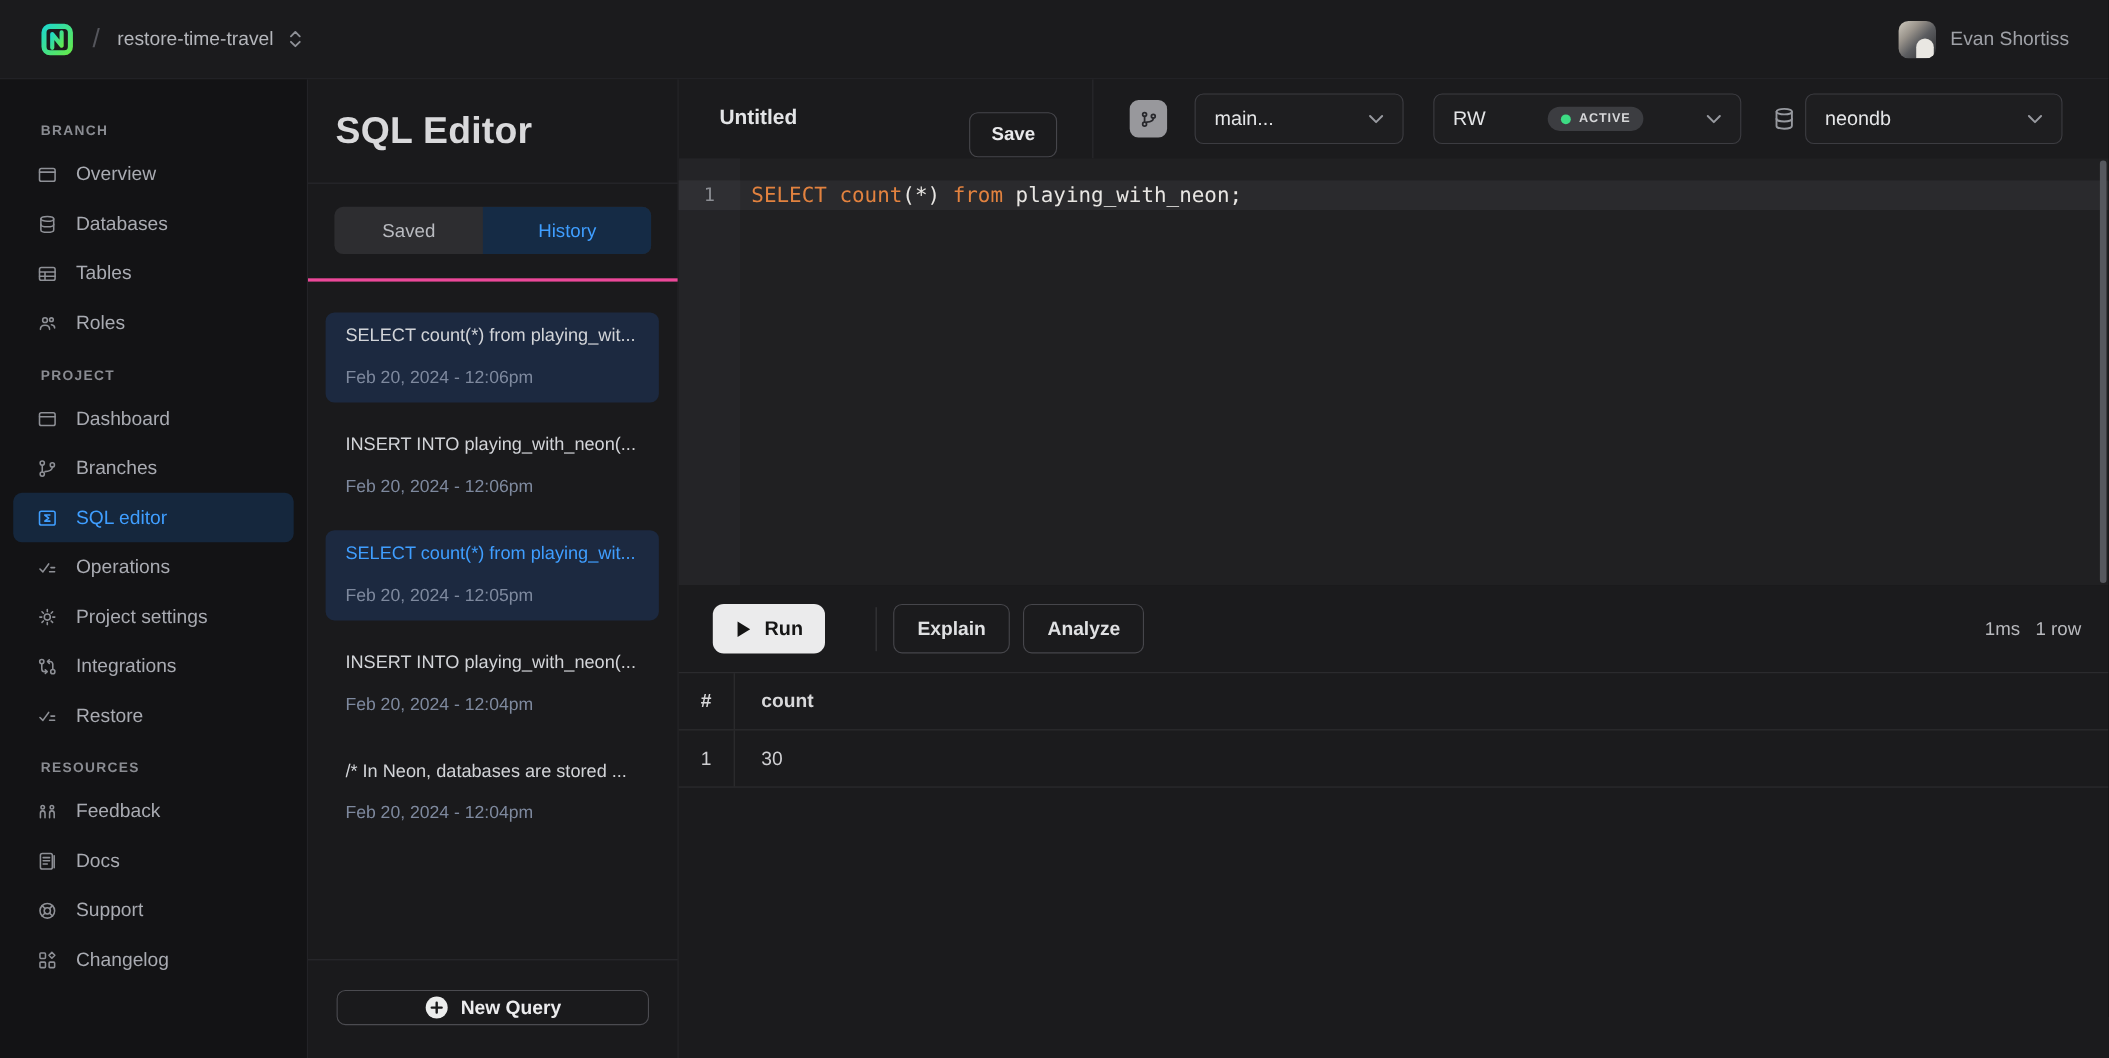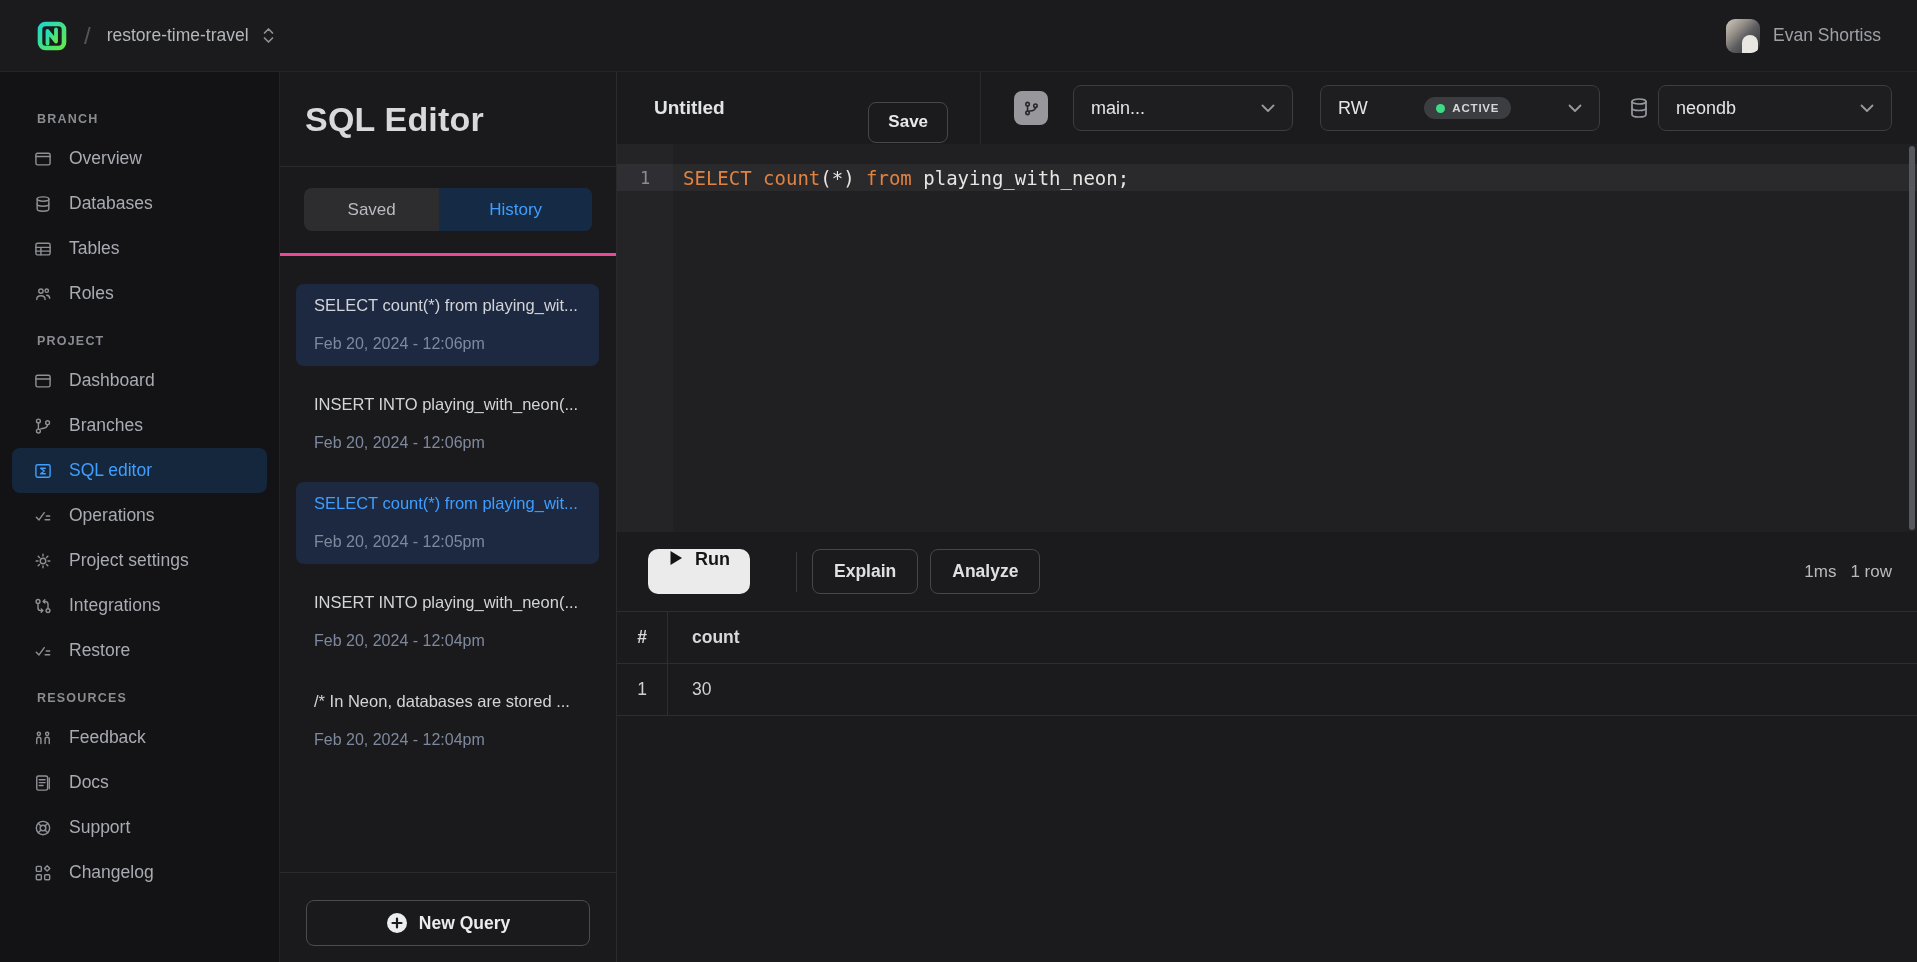--- a/index.html
+++ b/index.html
@@ -53,42 +53,42 @@
   .tab-saved{width:47%;}
   .tab-history{width:53%;}
   .tab.active{background:#152b45; color:#3f9eff;}
   .history{flex:1; overflow:hidden; padding:28px 17px 0 16px;}
   .h-item{padding:12px 18px 13px; border-radius:8px; margin-bottom:17px; cursor:pointer;}
   .h-item.highlight{background:#1c2940;}
   .h-query{font-size:16.5px; color:#d2d4d8; white-space:nowrap; overflow:hidden;}
   .h-item.accent .h-query{color:#3f9eff;}
   .h-date{font-size:16px; color:#7e899e; margin-top:20px;}
   .panel-footer{border-top:1px solid #2a2a2e; padding:27px 26px 0; height:90px;}
-  .new-query-btn{width:100%; height:46px; border:1px solid #4b4b50; border-radius:8px;
+  .new-query-btn{width:100%; height:32px; border:1px solid #4b4b50; border-radius:8px;
     background:transparent; display:flex; align-items:center; justify-content:center; gap:11px;
     color:#ececee; font-size:17.5px; font-weight:600; cursor:pointer;
     font-family:"Liberation Sans", sans-serif;}
 
   
   .main{position:absolute; left:617px; top:72px; right:0; bottom:0; background:#1b1b1d;}
   .main-toolbar{display:flex; align-items:stretch; height:72px;}
   .tb-left{width:376px; display:flex; align-items:center; justify-content:space-between;
     padding:0 32px 0 37px;}
   .query-title{font-size:19px; font-weight:700; color:#e3e4e6;}
   .save-btn{height:41px; padding:0 19px; border:1px solid #46464b; border-radius:8px;
     background:transparent; color:#e8e8ea; font-size:17px; font-weight:600; cursor:pointer;
     font-family:"Liberation Sans", sans-serif;margin-top:28px;}
   .tb-divider{width:1px; background:#2a2a2e;}
   .tb-right{flex:1; display:flex; align-items:center; padding:0 25px 0 33px;}
   .branch-btn{width:34px; height:34px; border-radius:8px; background:#98989c; border:none;
     display:flex; align-items:center; justify-content:center; color:#28282c; cursor:pointer;}
   .select{height:46px; border:1px solid #3c3c41; border-radius:8px; background:#1e1e20;
     display:flex; align-items:center; justify-content:space-between; padding:0 17px;
     font-size:18px; font-weight:500; color:#e4e5e7; cursor:pointer;}
-  .sel-branch{width:220px; margin-left:25px;}
+  .sel-branch{width:190px; margin-left:25px;}
   .sel-compute{width:280px; margin-left:27px;}
   .sel-db{width:234px; margin-left:7px;}
   .db-ico{margin-left:27px; color:#97999f;}
   .chev{color:#989aa0;}
   .pill{display:flex; align-items:center; gap:7px; padding:5px 12px; border-radius:999px;
     background:#3c3d41;}
   .pill .dot{width:9px; height:9px; border-radius:50%; background:#3ddc84;}
   .pill .pill-txt{font-size:11.5px; font-weight:600; letter-spacing:.8px; color:#d6d7d9;}
 
   
@@ -101,21 +101,21 @@
     font-size:17px; color:#8b8d93;}
   .ed-line.active .ln{background:#2f2f33;}
   .code{padding-left:10px; white-space:pre; color:#e8e6e3;}
   .tok-kw{color:#e2823f;}
   .ed-scrollbar{position:absolute; right:2px; top:2px; bottom:2px; width:6px;
     border-radius:3px; background:#56585e;}
 
   
   .actions{height:79px; display:flex; align-items:center; padding:0 25px 0 31px; background:#1b1b1d;}
   .run-btn{height:45px; padding:0 20px; border:none; border-radius:10px; background:#ebebec;
-    color:#161616; font-size:18px; font-weight:600; display:flex; gap:11px;
+    color:#161616; font-size:18px; font-weight:600; display:flex; align-items:center; gap:11px;
     cursor:pointer; font-family:"Liberation Sans", sans-serif;}
   .act-divider{width:1px; height:40px; background:#39393d; margin:0 15px 0 46px;}
   .ghost-btn{height:45px; padding:0 21px; border:1px solid #46464b; border-radius:8px;
     background:transparent; color:#dfe0e2; font-size:17.5px; font-weight:600; cursor:pointer;
     font-family:"Liberation Sans", sans-serif;}
   .ghost-btn + .ghost-btn{margin-left:12px;}
   .run-meta{margin-left:auto; display:flex; align-items:center; gap:14px;
     color:#b9babe; font-size:17px;}
 
   

